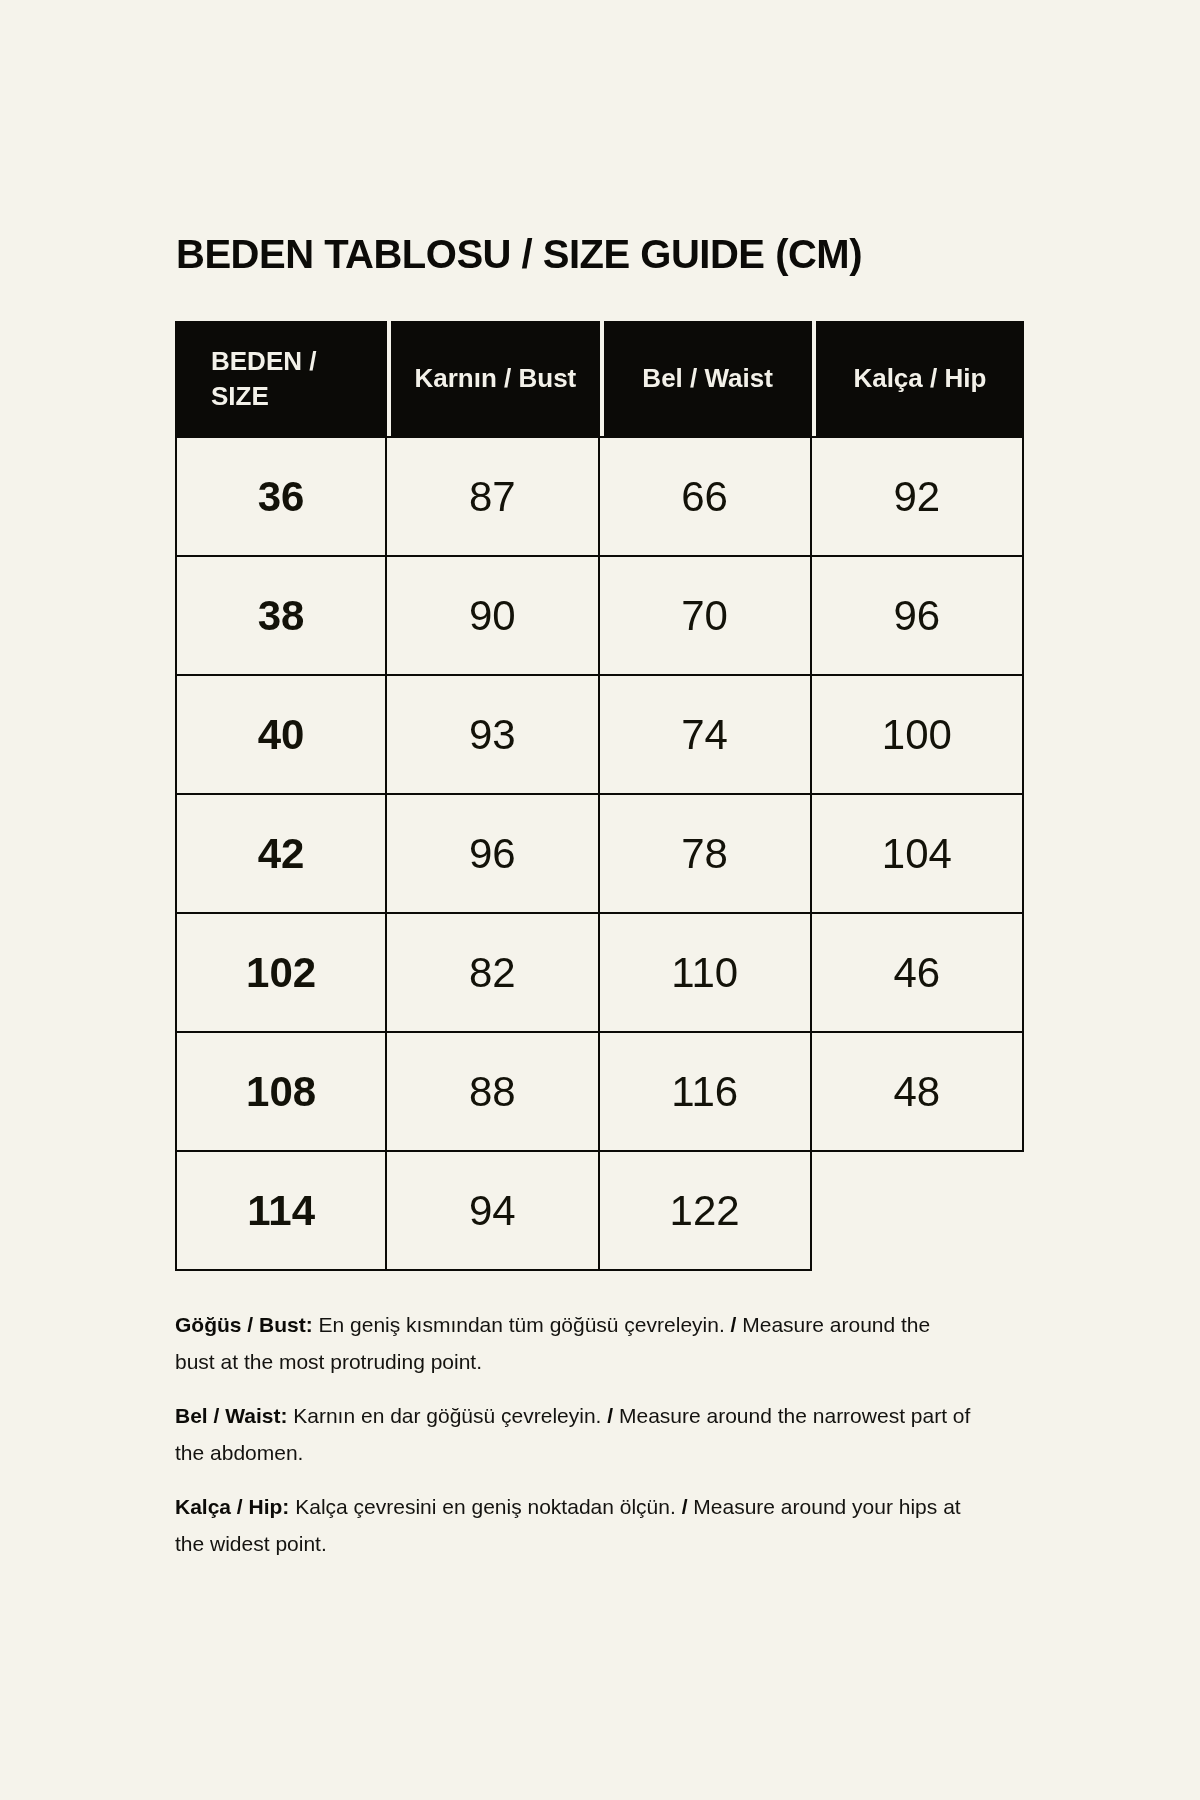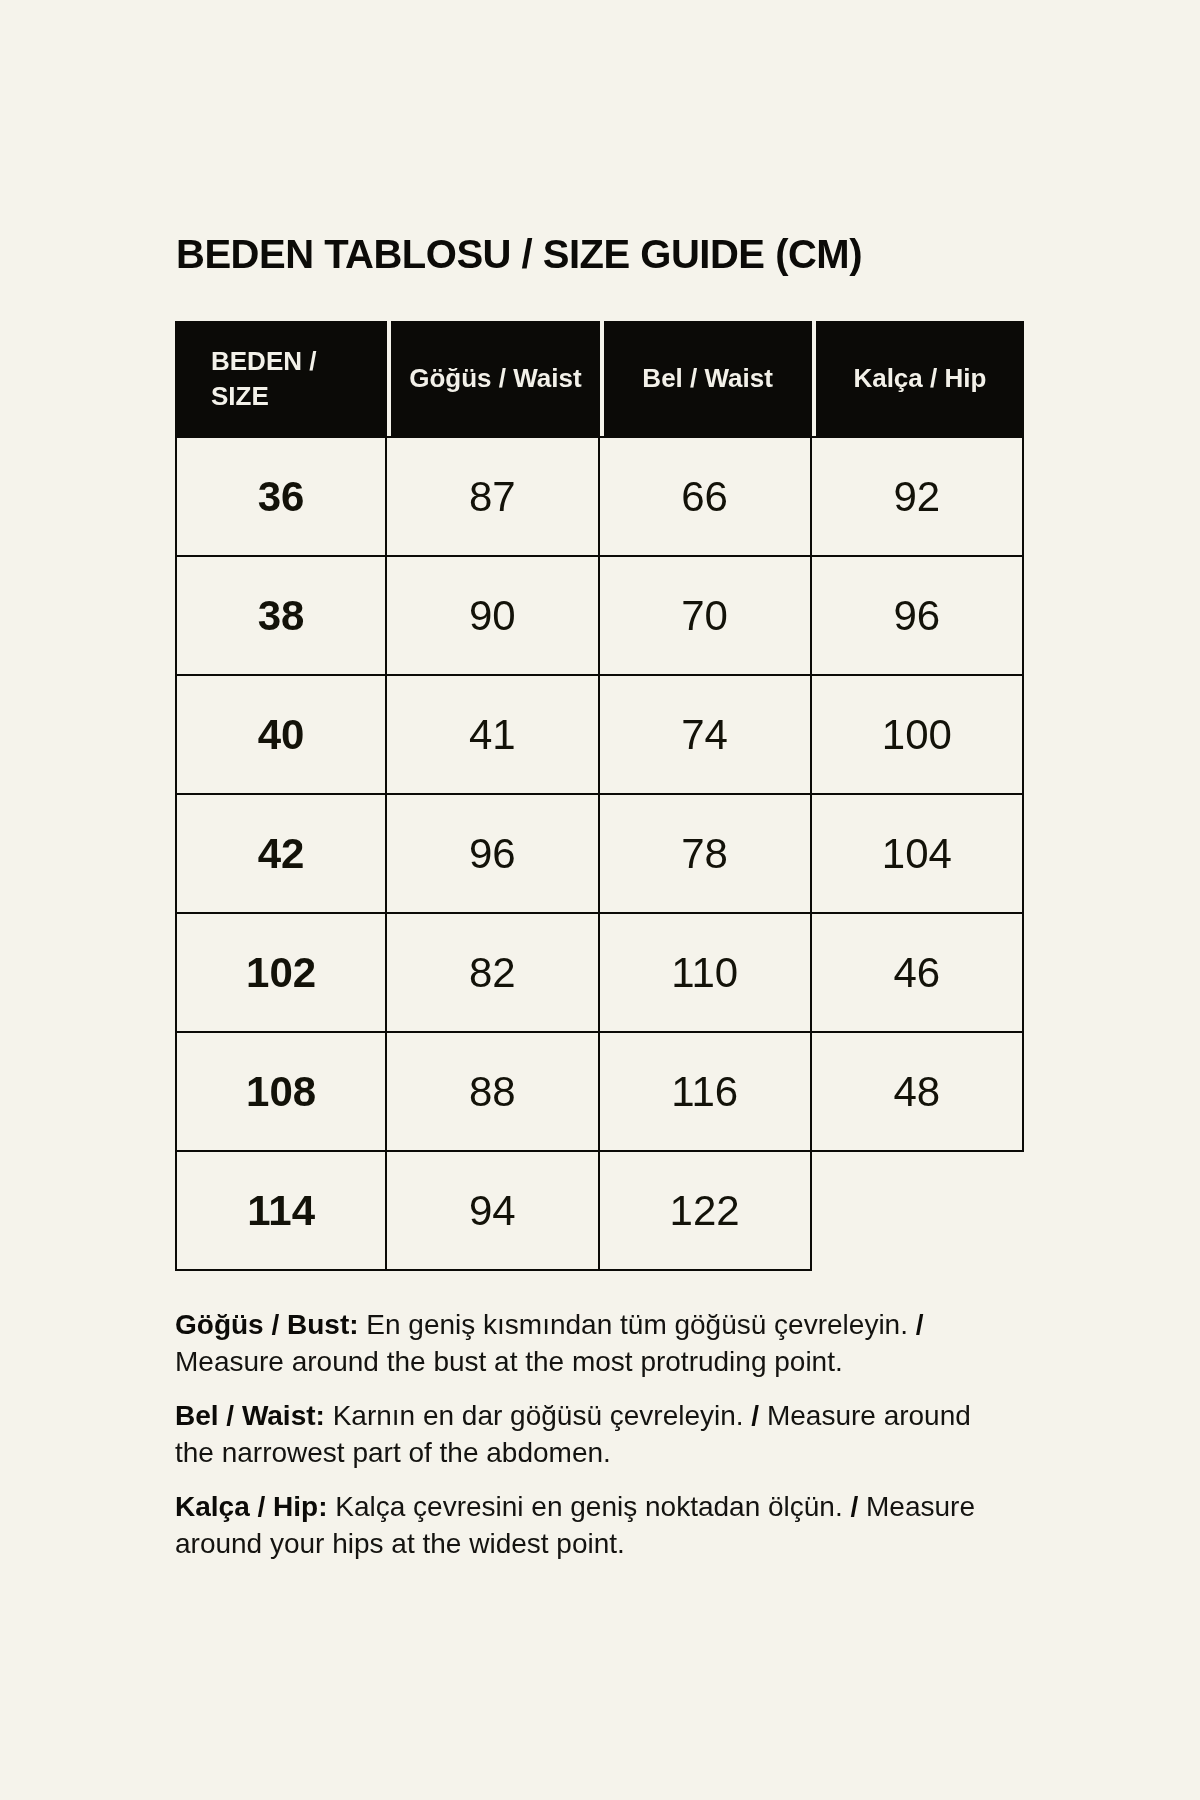--- a/index.html
+++ b/index.html
@@ -86,21 +86,21 @@
     border-left: 2px solid #0B0A07;
     font-weight: 700;
   }
 
   
   .notes {
     position: absolute;
     left: 175px;
     top: 1306px;
     width: 800px;
-    font-size: 28px;
+    font-size: 21px;
     line-height: 37px;
     color: #141310;
   }
   .notes p {
     margin: 0 0 17px 0;
   }
   .notes strong {
     font-weight: 700;
     color: #0C0B08;
   }
@@ -108,38 +108,38 @@
 </head>
 <body>
 
 <div class="page">
 
   <div class="title">BEDEN TABLOSU / SIZE GUIDE (CM)</div>
 
   <div class="size-table">
     <div class="thead">
       <div class="hcell first">BEDEN / SIZE</div>
-      <div class="hcell">Göğüs / Waist</div>
+      <div class="hcell">Karnın / Bust</div>
       <div class="hcell">Bel / Waist</div>
       <div class="hcell">Kalça / Hip</div>
     </div>
     <div class="tbody">
 
       <div class="cell">36</div>
       <div class="cell">87</div>
       <div class="cell">66</div>
       <div class="cell">92</div>
 
       <div class="cell">38</div>
       <div class="cell">90</div>
       <div class="cell">70</div>
       <div class="cell">96</div>
 
       <div class="cell">40</div>
-      <div class="cell">41</div>
+      <div class="cell">93</div>
       <div class="cell">74</div>
       <div class="cell">100</div>
 
       <div class="cell">42</div>
       <div class="cell">96</div>
       <div class="cell">78</div>
       <div class="cell">104</div>
 
       <div class="cell">102</div>
       <div class="cell">82</div>

